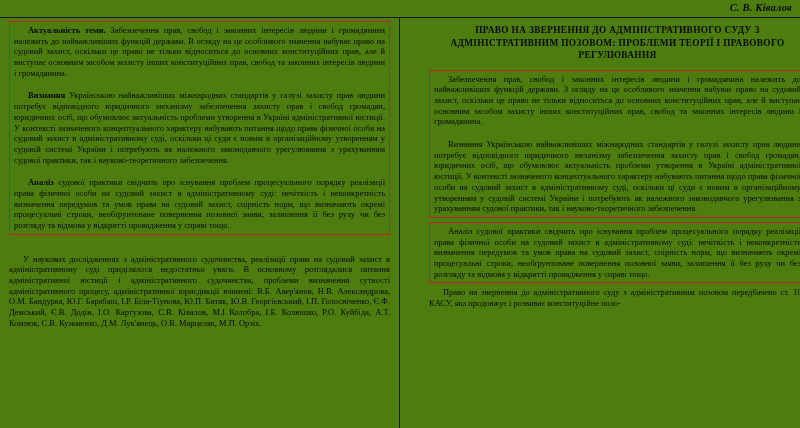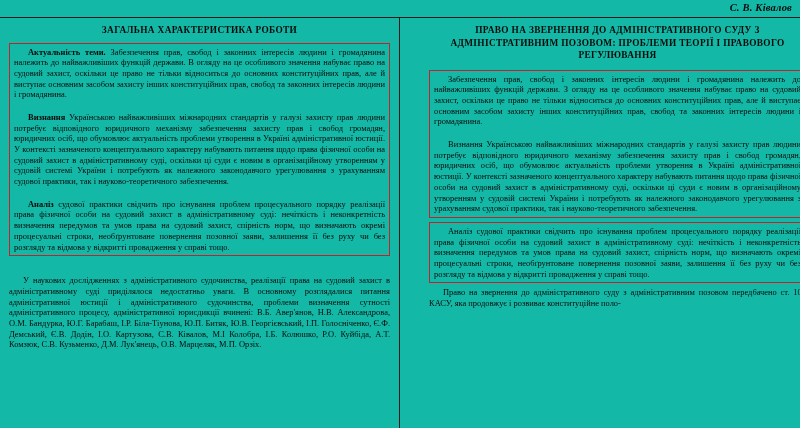--- a/index.html
+++ b/index.html
@@ -4,21 +4,21 @@
 <style>
   html, body {
     margin: 0;
     padding: 0;
     background: #ffffff;
   }
   .page {
     position: relative;
     width: 800px;
     height: 428px;
-    background: #14b8a6;
+    background: #4d7c0f;
     font-family: "Liberation Serif", serif;
     color: #0a0a0a;
     overflow: hidden;
     box-sizing: border-box;
   }
   .author-line {
     position: absolute;
     top: 2px;
     right: 8px;
     font-size: 10.5px;
@@ -99,21 +99,20 @@
 </head>
 <body>
 
 <div class="page">
 
   <div class="author-line">С. В. Ківалов</div>
   <div class="divider" style="background: rgb(26, 26, 26);"></div>
   <div class="col-divider" style="background: rgb(26, 26, 26);"></div>
 
   <div class="column left">
-    <div class="heading">ЗАГАЛЬНА ХАРАКТЕРИСТИКА РОБОТИ</div>
 
     <div class="box" style="border-color: rgb(192, 35, 43);">
       <p><b>Актуальність теми.</b><span> Забезпечення прав, свобод і законних інтересів людини і громадянина належить до найважливіших функцій держави. В огляду на це особливого значення набуває право на судовий захист, оскільки це право не тільки відноситься до основних конституційних прав, але й виступає основним засобом захисту інших конституційних прав, свобод та законних інтересів людини і громадянина.</span></p>
       <p><b>Визнання</b><span> Українською найважливіших міжнародних стандартів у галузі захисту прав людини потребує відповідного юридичного механізму забезпечення захисту прав і свобод громадян, юридичних осіб, що обумовлює актуальність проблеми утворення в Україні адміністративної юстиції. У контексті зазначеного концептуального характеру набувають питання щодо права фізичної особи на судовий захист в адміністративному суді, оскільки ці суди є новим в організаційному утворенням у судовій системі України і потребують як належного законодавчого урегулювання з урахуванням судової практики, так і науково-теоретичного забезпечення.</span></p>
       <p><b>Аналіз</b><span> судової практики свідчить про існування проблем процесуального порядку реалізації права фізичної особи на судовий захист в адміністративному суді: нечіткість і неконкретність визначення передумов та умов права на судовий захист, спірність норм, що визначають окремі процесуальні строки, необґрунтоване повернення позовної заяви, залишення її без руху чи без розгляду та відмова у відкритті провадження у справі тощо.</span></p>
     </div>
 
     <div class="after-box">
       <p>У наукових дослідженнях з адміністративного судочинства, реалізації права на судовий захист в адміністративному суді приділялося недостатньо уваги. В основному розглядалися питання адміністративної юстиції і адміністративного судочинства, проблеми визначення сутності адміністративного процесу, адміністративної юрисдикції вчинені: В.Б. Авер'янов, Н.В. Александрова, О.М. Бандурка,     Ю.Г. Барабаш,     І.Р.    Біла-Тіунова,    Ю.П. Битяк, Ю.В. Георгієвський,    І.П. Голосніченко,     Є.Ф. Демський,   Є.В. Додін,   І.О. Картузова,    С.В. Ківалов,    М.І Колобра,    І.Б. Колюшко,    Р.О. Куйбіда, А.Т. Комзюк,   С.В. Кузьменко,   Д.М. Лук'янець,   О.В. Марцеляк,   М.П. Орзіх.</p>
     </div>

